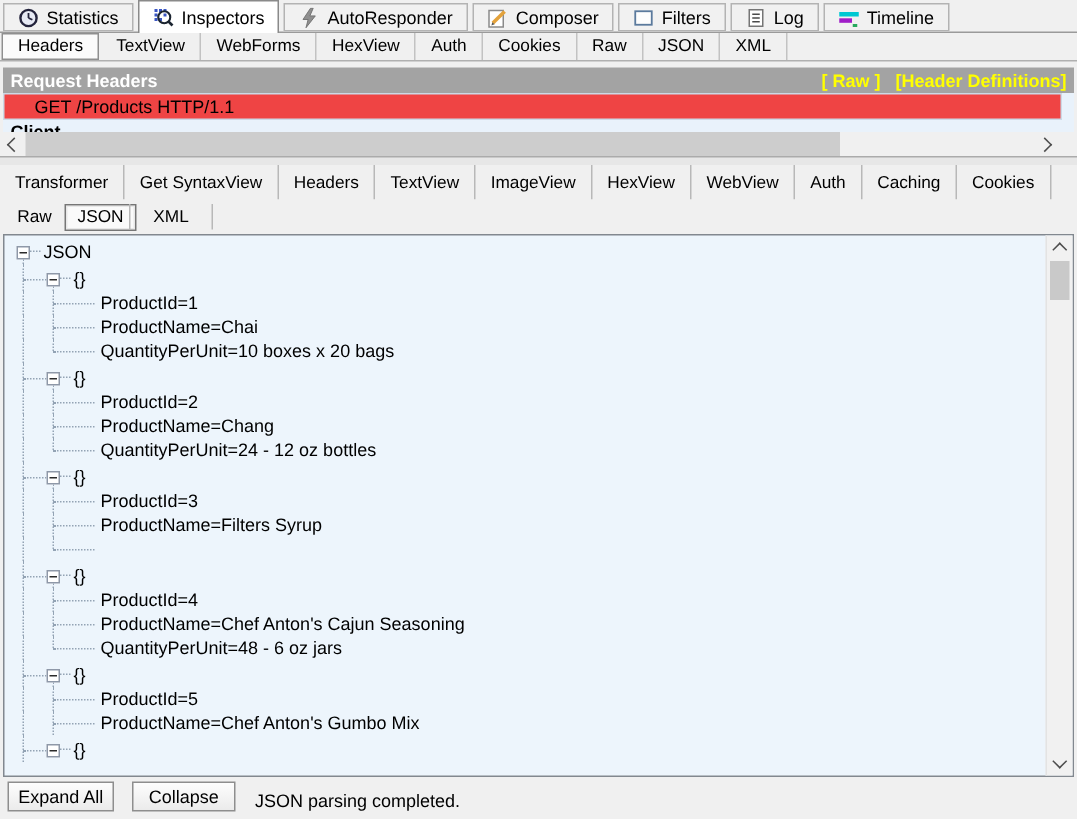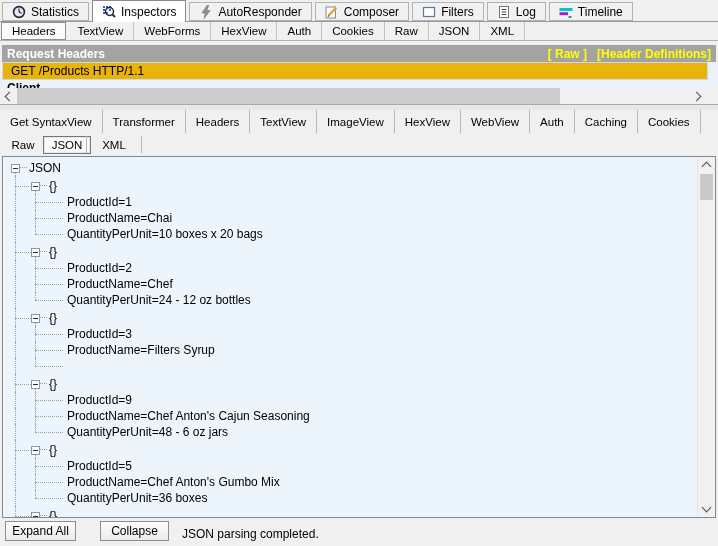--- a/index.html
+++ b/index.html
@@ -21,22 +21,22 @@
   .insp-tab{display:flex;align-items:center;justify-content:center;padding:0 10px;
     border-right:1px solid #c2c2c2;box-sizing:border-box;font-size:11.5px;white-space:nowrap;cursor:default;}
   .insp-tab.selected{background:#fbfbfb;border:1px solid #8f8f8f;margin:0 1px;}
 
   
   #req-header-bar{position:absolute;left:2px;top:45px;width:714px;height:17px;box-sizing:border-box;
     background:#a3a3a3;color:#ffffff;font-weight:bold;display:flex;align-items:center;padding:0 5px;}
   #req-header-title{flex:1;}
   .yellow-link{color:#ffff00;font-weight:bold;margin-left:10px;cursor:pointer;white-space:nowrap;}
   #req-content{position:absolute;left:2px;top:62px;width:714px;height:26px;background:#e9f2fb;overflow:hidden;}
-  #request-line{height:18px;box-sizing:border-box;margin-right:8px;background:#eab308;border:1px solid #ccd9e6;
-    display:flex;align-items:center;padding:0 8px;}
+  #request-line{height:18px;box-sizing:border-box;margin-right:8px;background:#ef4444;border:1px solid #ccd9e6;
+    display:flex;align-items:center;padding:0 20px;}
   #client-row{font-weight:bold;padding:1px 0 0 5px;line-height:14px;}
 
   
   #h-scrollbar{position:absolute;left:0;top:88px;width:718px;height:16px;background:#f0f0f0;}
   .hs-btn{position:absolute;top:0;width:17px;height:16px;display:flex;align-items:center;justify-content:center;background:#f0f0f0;}
   #hs-left{left:0;} #hs-right{left:689px;}
   #hs-thumb{position:absolute;left:17px;top:0;width:543px;height:16px;background:#cdcdcd;}
   .chev{width:6px;height:6px;border-left:1.6px solid #4d4d4d;border-top:1.6px solid #4d4d4d;display:inline-block;}
   .chev.left{transform:rotate(-45deg);margin-left:2px;}
   .chev.right{transform:rotate(135deg);margin-right:2px;}
@@ -84,21 +84,21 @@
   #v-scrollbar{position:absolute;top:0;right:0;bottom:0;width:17px;background:#f1f1f1;border-left:1px solid #e3e3e3;}
   .vs-btn{position:absolute;left:0;width:17px;height:16px;display:flex;align-items:center;justify-content:center;}
   #vs-up{top:0;} #vs-down{bottom:0;}
   #vs-thumb{position:absolute;left:2px;right:2px;top:17px;height:26px;background:#c9c9c9;}
 
   
   #status-bar{position:absolute;left:0;top:518px;width:604px;height:28px;background:#f0f0f0;
     display:flex;align-items:flex-start;padding:3px 0 0 5px;box-sizing:border-box;}
   .sbtn{height:20px;display:flex;align-items:center;justify-content:center;box-sizing:border-box;
     border:1px solid #8e8e8e;background:linear-gradient(#fdfdfd,#ebebeb);font-size:12px;cursor:pointer;}
-  #btn-expand{width:71px;} #btn-collapse{width:69px;margin-left:24px;}
+  #btn-expand{width:71px;} #btn-collapse{width:69px;margin-left:12px;}
   #status-msg{margin-left:13px;align-self:center;padding-top:1px;}
 </style>
 </head>
 <body>
 
 <div id="window">
 
   <div id="main-tabs">
       <div class="main-tab">
         <span class="tab-icon">
@@ -206,22 +206,22 @@
       </div>
     <div id="hs-thumb"></div>
     <div class="hs-btn" id="hs-right">
         <span class="chev right"></span>
       </div>
   </div>
 
   <div id="splitter"></div>
 
   <div id="resp-tabs1">
+      <div class="resp-tab">Transformer</div>
       <div class="resp-tab">Get SyntaxView</div>
-      <div class="resp-tab">Transformer</div>
       <div class="resp-tab">Headers</div>
       <div class="resp-tab">TextView</div>
       <div class="resp-tab">ImageView</div>
       <div class="resp-tab">HexView</div>
       <div class="resp-tab">WebView</div>
       <div class="resp-tab">Auth</div>
       <div class="resp-tab">Caching</div>
       <div class="resp-tab">Cookies</div>
     </div>
   <div id="resp-tabs2">
@@ -284,21 +284,21 @@
         <div class="trow leaf">
           <span class="gv g1"></span>
           <span class="gv g2"></span>
           <span class="stub s2"></span>
           <span class="tlabel">ProductId=2</span>
         </div>
         <div class="trow leaf">
           <span class="gv g1"></span>
           <span class="gv g2"></span>
           <span class="stub s2"></span>
-          <span class="tlabel">ProductName=Chef</span>
+          <span class="tlabel">ProductName=Chang</span>
         </div>
         <div class="trow leaf">
           <span class="gv g1"></span>
           <span class="gv g2 half"></span>
           <span class="stub s2"></span>
           <span class="tlabel">QuantityPerUnit=24 - 12 oz bottles</span>
         </div>
         <div class="trow group">
           <span class="gv g1 bridge"></span>
           <span class="stub s1"></span>
@@ -329,21 +329,21 @@
           <span class="stub s1"></span>
           <span class="gv g2 below"></span>
           <span class="minusbox"></span>
           <span class="hdots"></span>
           <span class="tlabel">{}</span>
         </div>
         <div class="trow leaf">
           <span class="gv g1"></span>
           <span class="gv g2"></span>
           <span class="stub s2"></span>
-          <span class="tlabel">ProductId=9</span>
+          <span class="tlabel">ProductId=4</span>
         </div>
         <div class="trow leaf">
           <span class="gv g1"></span>
           <span class="gv g2"></span>
           <span class="stub s2"></span>
           <span class="tlabel">ProductName=Chef Anton's Cajun Seasoning</span>
         </div>
         <div class="trow leaf">
           <span class="gv g1"></span>
           <span class="gv g2 half"></span>
@@ -362,26 +362,20 @@
           <span class="gv g1"></span>
           <span class="gv g2"></span>
           <span class="stub s2"></span>
           <span class="tlabel">ProductId=5</span>
         </div>
         <div class="trow leaf">
           <span class="gv g1"></span>
           <span class="gv g2"></span>
           <span class="stub s2"></span>
           <span class="tlabel">ProductName=Chef Anton's Gumbo Mix</span>
-        </div>
-        <div class="trow leaf">
-          <span class="gv g1"></span>
-          <span class="gv g2 half"></span>
-          <span class="stub s2"></span>
-          <span class="tlabel">QuantityPerUnit=36 boxes</span>
         </div>
         <div class="trow group">
           <span class="gv g1 bridge"></span>
           <span class="stub s1"></span>
           <span class="minusbox"></span>
           <span class="hdots"></span>
           <span class="tlabel">{}</span>
         </div>
       </div>
     <div id="v-scrollbar">

